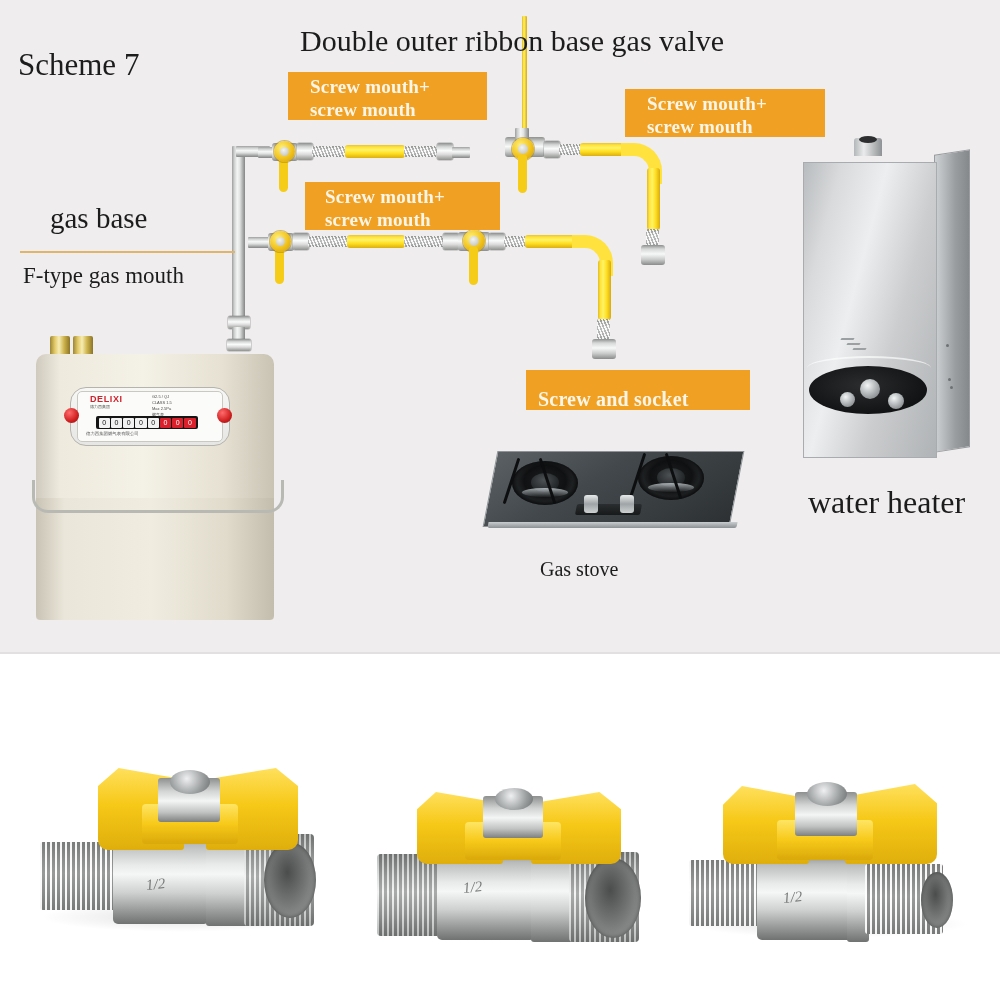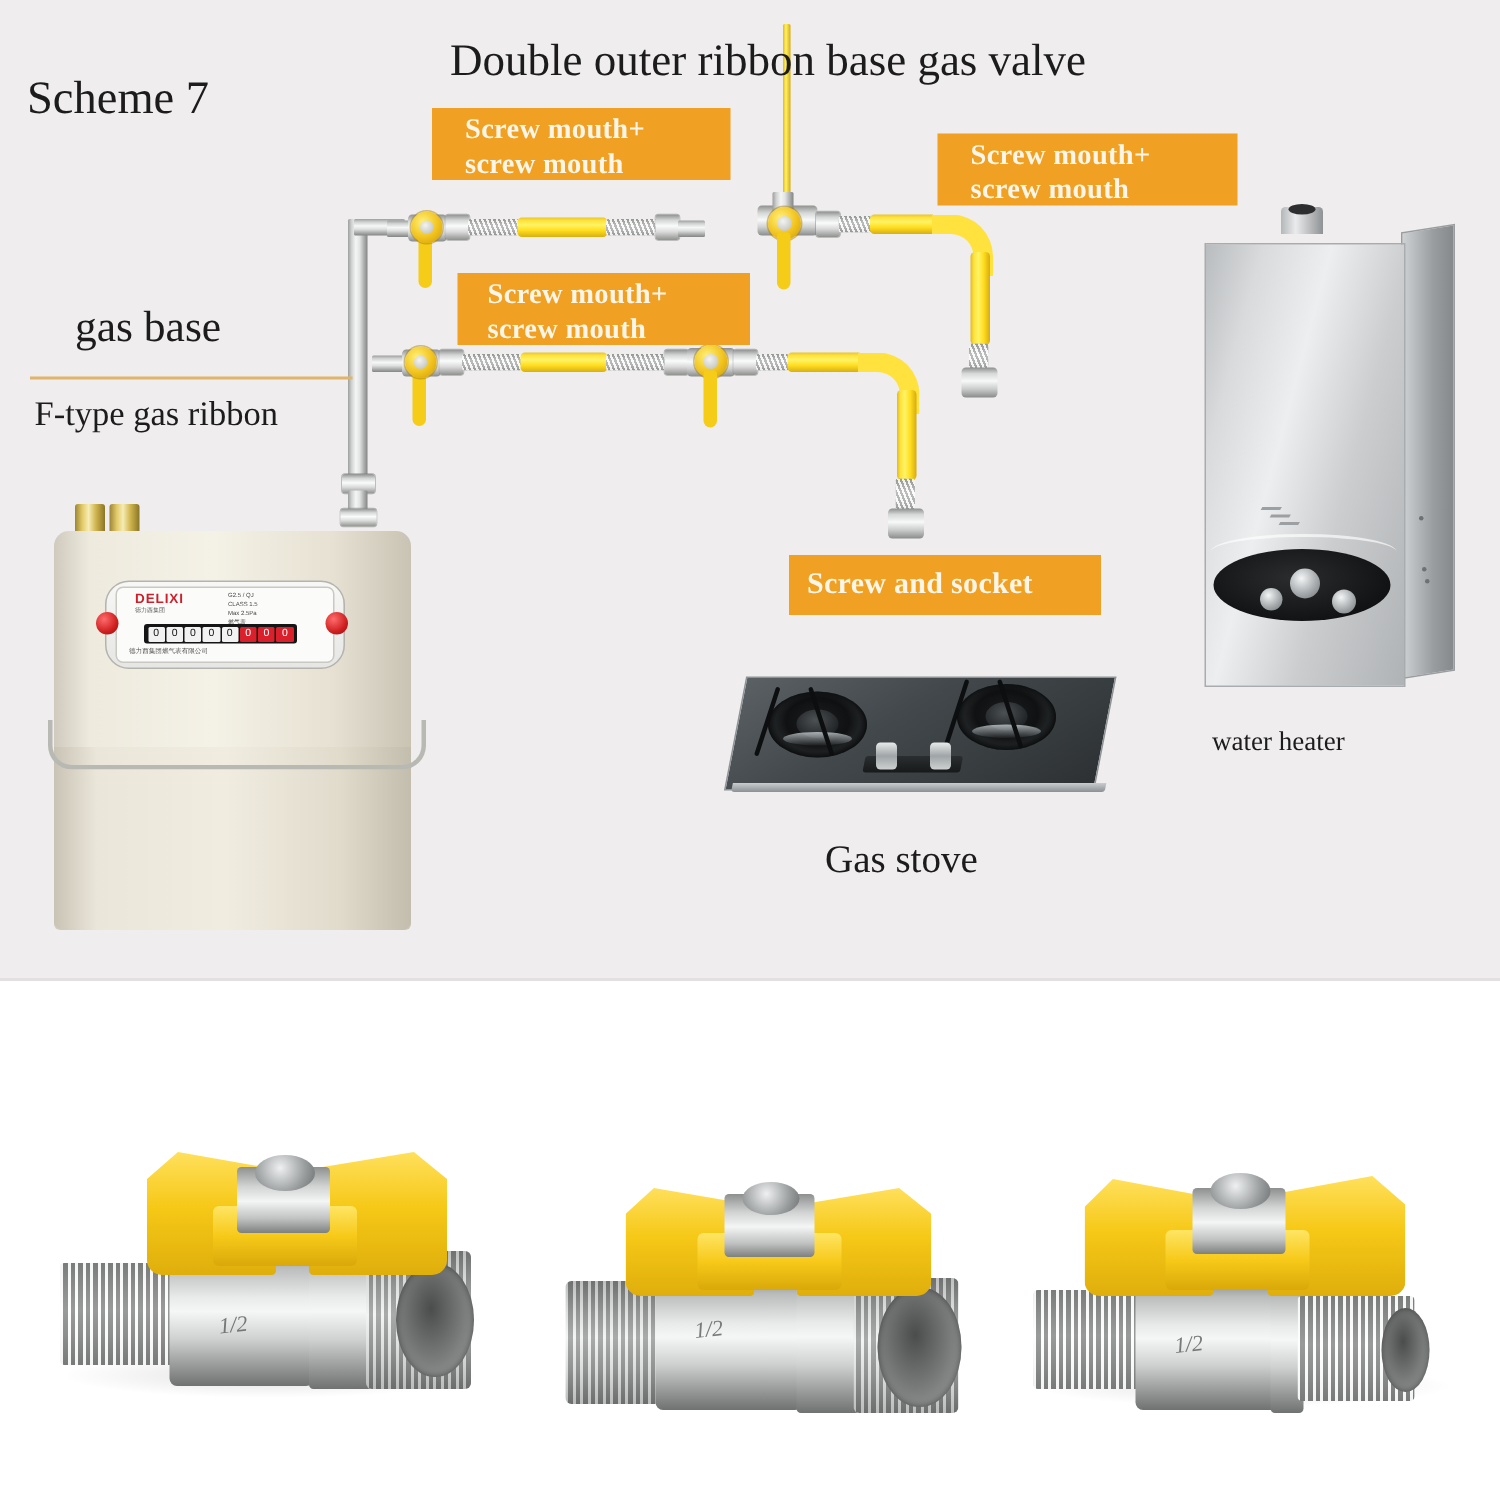--- a/index.html
+++ b/index.html
@@ -28,33 +28,33 @@
   .dk-text{position:absolute;color:#1c1c1c;line-height:1.15;white-space:pre-line;}
   #scheme-title{left:18px;top:47px;font-size:31px;}
   #main-title{left:300px;top:24px;font-size:30px;}
   #gas-meter-label{left:50px;top:202px;font-size:29px;}
   #gas-meter-rule{
     position:absolute;left:20px;top:251px;width:215px;height:2px;
     background:#e0b56a;
   }
   #ftype-label{left:23px;top:263px;font-size:23px;}
   #dorb-label{left:281px;top:283px;font-size:23px;line-height:1.25;}
-  #gas-stove-label{left:540px;top:558px;font-size:26px;margin-left:10px;}
-  #water-heater-label{left:808px;top:484px;font-size:18px;}
+  #gas-stove-label{left:540px;top:558px;font-size:20px;}
+  #water-heater-label{left:808px;top:484px;font-size:32px;}
 
   
   .tag{
     position:absolute;background:#f0a022;color:#fdf6e8;
     font-family:"Liberation Serif", serif;font-weight:bold;
     line-height:1.2;white-space:pre-line;letter-spacing:.2px;
   }
   #tag-1{left:288px;top:72px;width:199px;height:48px;font-size:19px;padding:4px 0 0 22px;box-sizing:border-box;}
   #tag-2{left:625px;top:89px;width:200px;height:48px;font-size:19px;padding:4px 0 0 22px;box-sizing:border-box;}
   #tag-3{left:305px;top:182px;width:195px;height:48px;font-size:19px;padding:4px 0 0 20px;box-sizing:border-box;}
-  #tag-4{left:526px;top:370px;width:208px;height:40px;font-size:20px;padding:7px 0 0 12px;box-sizing:border-box;}
+  #tag-4{left:526px;top:370px;width:224px;height:40px;font-size:20px;padding:17px 0 0 12px;box-sizing:border-box;}
 
   
   .chrome-v{   
     position:absolute;
     background:linear-gradient(to right,#9d9f9e 0%,#cfd1d0 18%,#f4f5f5 40%,#e2e3e3 60%,#a8aaa9 84%,#848685 100%);
     border-radius:1px;
   }
   .chrome-h{   
     position:absolute;
     background:linear-gradient(to bottom,#9d9f9e 0%,#cfd1d0 18%,#f6f7f7 42%,#dedfdf 62%,#a6a8a7 85%,#848685 100%);
@@ -449,21 +449,21 @@
       <div class="wh-knob" style="left:93px;top:263px;width:16px;height:16px;"></div>
       <div class="wh-dot" style="left:151px;top:214px;"></div>
       <div class="wh-dot" style="left:153px;top:248px;"></div>
       <div class="wh-dot" style="left:155px;top:256px;"></div>
     </div>
 
     <div class="dk-text" id="scheme-title">Scheme 7</div>
     <div class="dk-text" id="main-title">Double outer ribbon base gas valve</div>
     <div class="dk-text" id="gas-meter-label">gas base</div>
     <div id="gas-meter-rule"></div>
-    <div class="dk-text" id="ftype-label">F-type gas ribbon</div>
+    <div class="dk-text" id="ftype-label">F-type gas mouth</div>
     <div class="dk-text" id="gas-stove-label">Gas stove</div>
     <div class="dk-text" id="water-heater-label">water heater</div>
 
     <div class="tag" id="tag-1">Screw mouth+
 screw mouth</div>
     <div class="tag" id="tag-2">Screw mouth+
 screw mouth</div>
     <div class="tag" id="tag-3">Screw mouth+
 screw mouth</div>
     <div class="tag" id="tag-4">Screw and socket</div>

